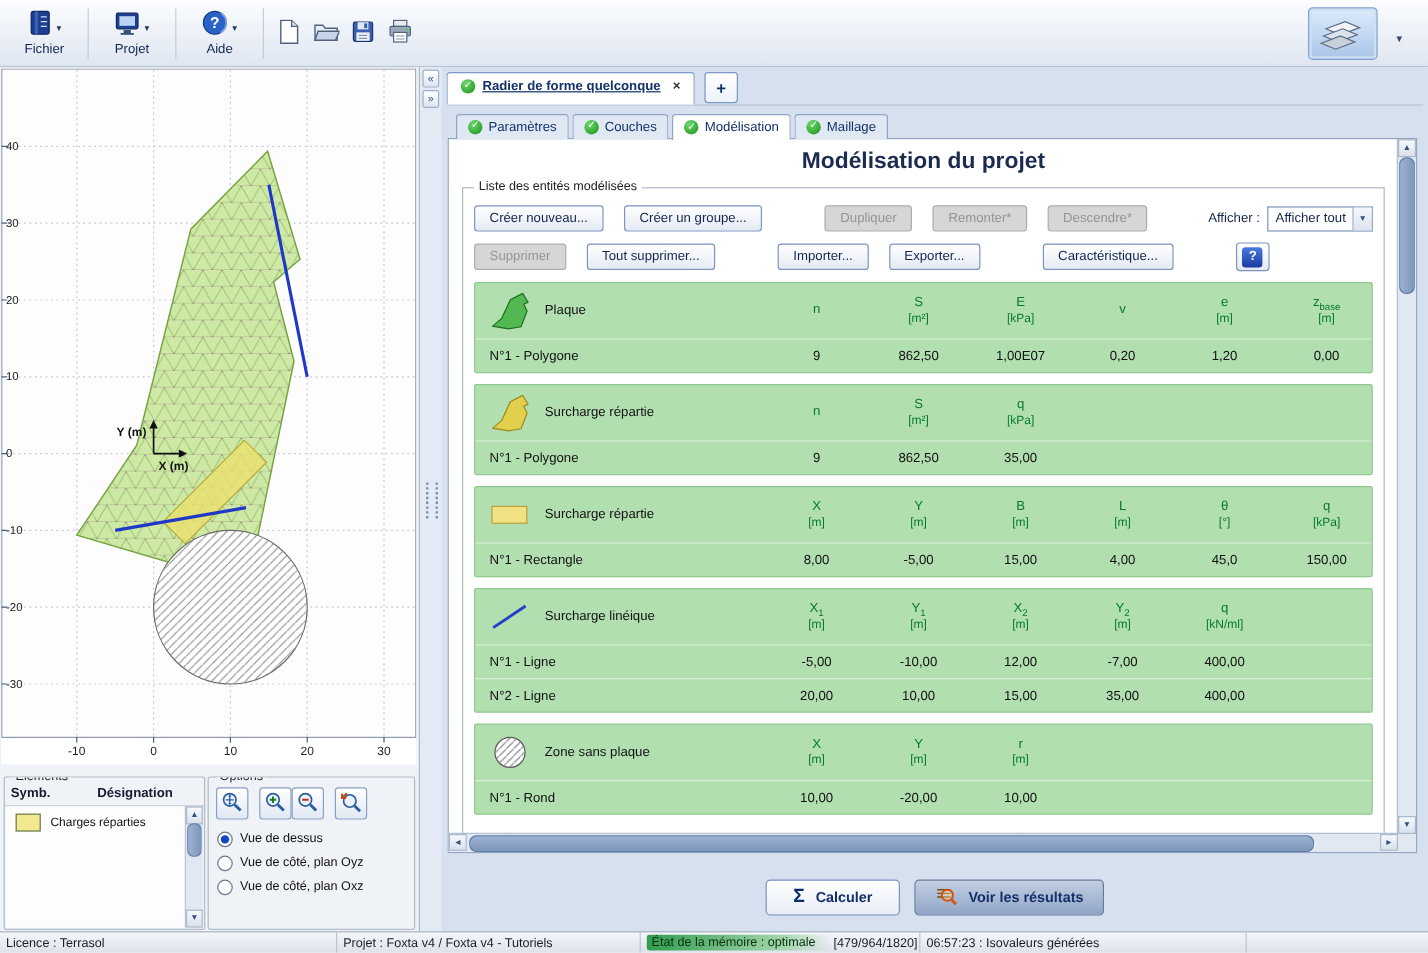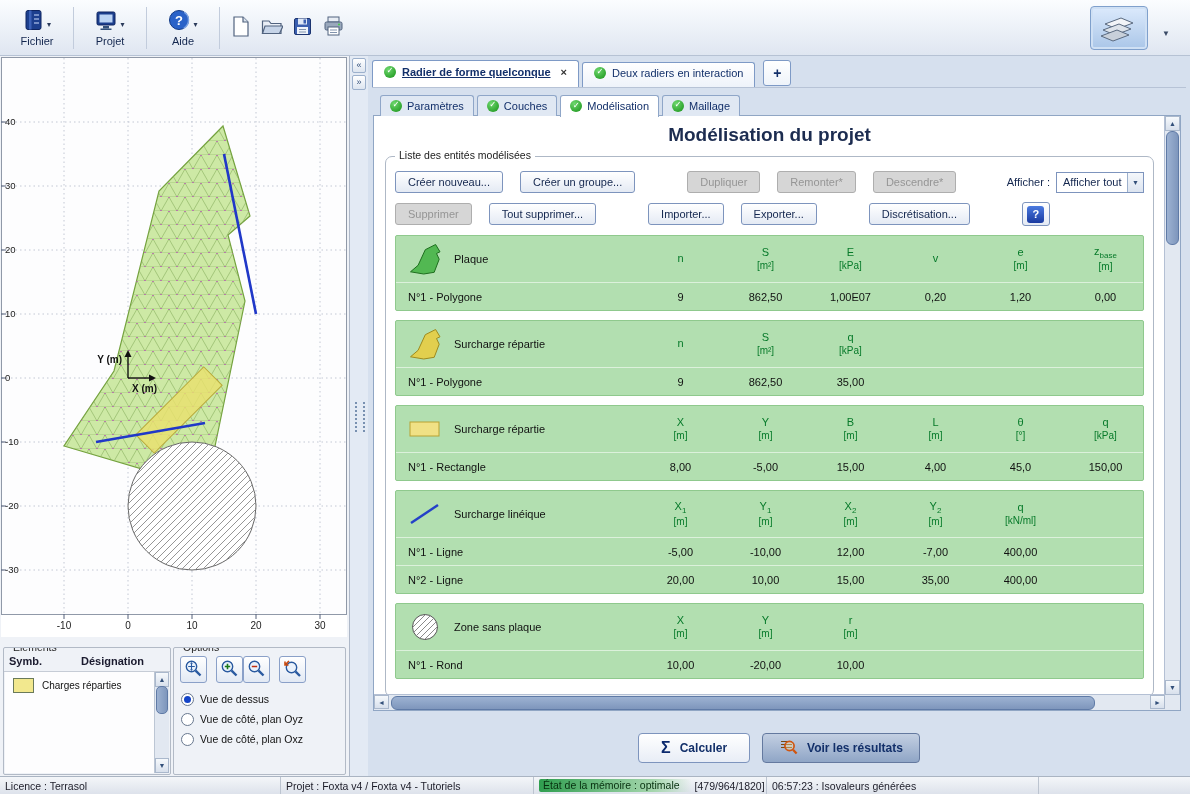--- a/index.html
+++ b/index.html
@@ -64,21 +64,21 @@
   .tab-add{width:26px;height:24px;display:flex;align-items:center;justify-content:center;border:1px solid #7e9ac6;border-radius:3px;background:linear-gradient(#fff,#eef3fa);margin-left:5px;font-weight:bold;font-size:14px;color:#13306a;margin-bottom:1px;}
   .tab-add::after{content:"+";}
   .check{width:12px;height:12px;border-radius:50%;background:radial-gradient(circle at 35% 30%,#6ed86e,#169016);display:inline-block;position:relative;flex:none;}
   .check::after{content:"✓";position:absolute;left:2.5px;top:-0.5px;font-size:8.5px;color:#fff;font-weight:bold;}
   .subtabbar{position:absolute;top:39px;left:12px;height:21px;display:flex;gap:3px;z-index:3;}
   .subtab{display:flex;align-items:center;gap:5px;padding:2px 9px 3px;font-size:11px;border:1px solid #8fa6c8;border-bottom:none;border-radius:3px 3px 0 0;background:#e0e8f3;color:#13306a;}
   .subtab.active{background:#fff;margin-bottom:-1px;font-weight:normal;}
   .content-panel{position:absolute;top:59px;left:5px;right:9px;bottom:66px;background:#fff;border:1px solid #90a6c4;z-index:2;}
   .content-scroll{position:absolute;top:0;left:0;right:15px;bottom:15px;overflow:hidden;padding:5px 9px;}
   .page-title{font-size:19px;font-weight:bold;color:#1c2c50;text-align:center;margin:3px 0 10px;}
-  .groupbox{position:relative;border:1px solid #aeb8c6;border-radius:7px;margin:4px 2px 0;padding:14px 9px 8px;min-height:532px;box-sizing:border-box;}
+  .groupbox{position:relative;border:1px solid #aeb8c6;border-radius:0;margin:4px 2px 0;padding:14px 9px 8px;min-height:532px;box-sizing:border-box;}
   .groupbox-title{position:absolute;top:-8px;left:9px;background:#fff;padding:0 4px;font-size:10.5px;color:#222;}
   .btnrow{display:flex;align-items:center;gap:17px;margin-bottom:9px;}
   .btn{font-size:11px;color:#13264e;background:linear-gradient(#ffffff,#e4eaf4);border:1px solid #7d94bd;border-radius:3px;padding:3px 12px;height:22px;}
   .btn.disabled{background:#d6d6d6;color:#959595;border-color:#aeaeae;}
   .gap24{width:18px;}
   .afficher{margin-left:auto;display:flex;align-items:center;gap:6px;font-size:11px;color:#13264e;}
   .combo{border:1px solid #7d94bd;background:#fff;height:21px;display:flex;align-items:center;padding-left:6px;font-size:11px;min-width:88px;box-sizing:border-box;}
   .combo-arrow{margin-left:auto;width:15px;height:19px;background:linear-gradient(#f4f7fb,#dce4f0);border-left:1px solid #9db0cc;display:flex;align-items:center;justify-content:center;}
   .combo-arrow::after{content:"▼";font-size:7px;color:#33507a;}
   .help-btn{width:28px;height:24px;display:flex;align-items:center;justify-content:center;background:linear-gradient(#ffffff,#e4eaf4);border:1px solid #7d94bd;border-radius:3px;padding:0;}
@@ -341,24 +341,20 @@
 </div>
 
 <div class="main">
 
   <div class="tabbar">
     <div class="tab active">
       <span class="check"></span>
       <span class="tab-label">Radier de forme quelconque</span>
       <span class="tab-close"></span>
     </div>
-    <div class="tab">
-      <span class="check"></span>
-      <span class="tab-label">Deux radiers en interaction</span>
-    </div>
     <div class="tab-add"></div>
   </div>
 
   <div class="subtabbar">
     <div class="subtab">
       <span class="check"></span>
       <span>Paramètres</span>
     </div>
     <div class="subtab">
       <span class="check"></span>
@@ -397,21 +393,21 @@
           </span>
         </div>
 
         <div class="btnrow">
           <button class="btn disabled">Supprimer</button>
           <button class="btn">Tout supprimer...</button>
           <span class="gap24"></span>
           <button class="btn">Importer...</button>
           <button class="btn">Exporter...</button>
           <span class="gap24"></span>
-          <button class="btn">Discrétisation...</button>
+          <button class="btn">Caractéristique...</button>
           <span class="gap24"></span>
           <button class="help-btn">
             <span class="help-inner">?</span>
           </button>
         </div>
 
         <div id="entities">
             <div class="entity-block">
               <div class="ehead">
                 <span class="eicon"><svg width="31" height="31" viewBox="0 0 31 31">

